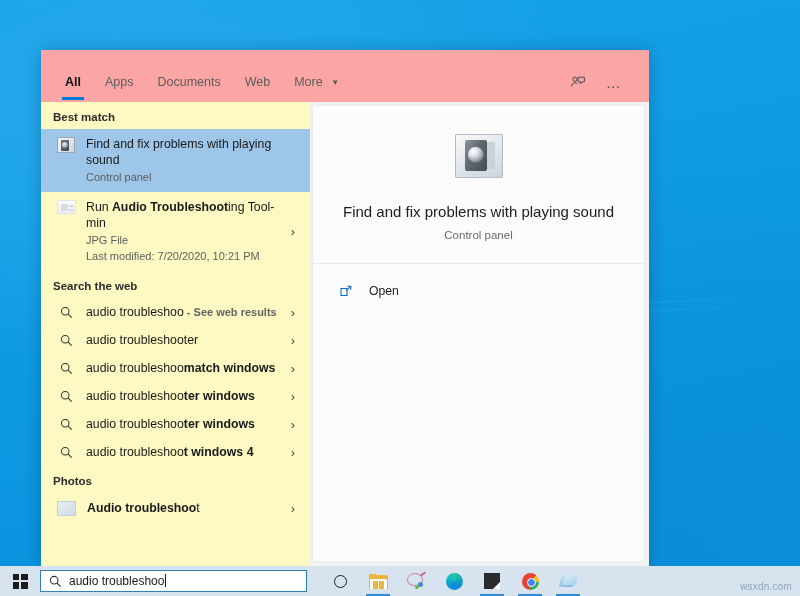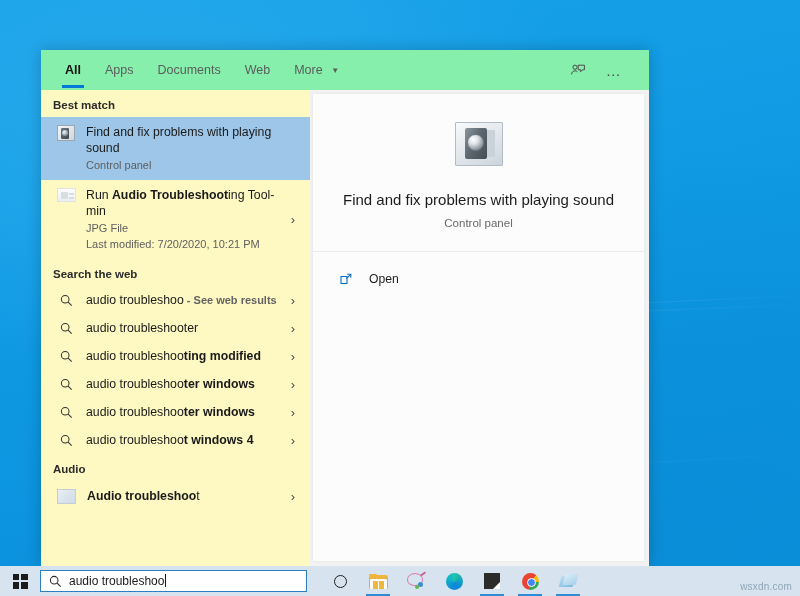--- a/index.html
+++ b/index.html
@@ -49,24 +49,24 @@
     background: #ffffff;
     box-shadow: 0 0 14px rgba(0,0,0,0.22);
     display: flex;
     flex-direction: column;
     overflow: hidden;
   }
 
   
   .tabbar {
     height: 40px;
-    background: #86efac;
+    background: #fca5a5;
     display: flex;
     align-items: center;
-    padding: 0 10px 0 0;
+    padding: 12px 10px 0 0;
     position: relative;
     flex: none;
     border-bottom: none;
     gap: 24px;
   }
   .tabs { display: flex; align-items: center; height: 40px; padding-left: 12px; }
   .tab {
     position: relative;
     font-size: 12.5px;
     color: #5c5c5c;
@@ -609,21 +609,21 @@
           <div class="row-chevron">›</div>
         </div>
 
         <div class="web-row">
           <div class="web-icon">
             <svg width="13" height="13" viewBox="0 0 14 14" fill="none" stroke="#333" stroke-width="1.1">
                 <circle cx="5.6" cy="5.6" r="4.1"></circle>
                 <path d="M8.7 8.7 12.6 12.6"></path>
               </svg>
           </div>
-          <div class="web-label"><span>audio troubleshoo</span><b>ting modified</b></div>
+          <div class="web-label"><span>audio troubleshoo</span><b>match windows</b></div>
           <div class="row-chevron">›</div>
         </div>
 
         <div class="web-row">
           <div class="web-icon">
             <svg width="13" height="13" viewBox="0 0 14 14" fill="none" stroke="#333" stroke-width="1.1">
                 <circle cx="5.6" cy="5.6" r="4.1"></circle>
                 <path d="M8.7 8.7 12.6 12.6"></path>
               </svg>
           </div>
@@ -646,21 +646,21 @@
           <div class="web-icon">
             <svg width="13" height="13" viewBox="0 0 14 14" fill="none" stroke="#333" stroke-width="1.1">
                 <circle cx="5.6" cy="5.6" r="4.1"></circle>
                 <path d="M8.7 8.7 12.6 12.6"></path>
               </svg>
           </div>
           <div class="web-label"><span>audio troubleshoo</span><b>t windows 4</b></div>
           <div class="row-chevron">›</div>
         </div>
 
-        <div class="section-header">Audio</div>
+        <div class="section-header">Photos</div>
 
         <div class="photo-row">
           <div class="photo-thumb"></div>
           <div class="photo-label"><span>Audio troubleshoo</span><span class="tail">t</span></div>
           <div class="row-chevron">›</div>
         </div>
 
       </div>
 
       <div class="right-col">

